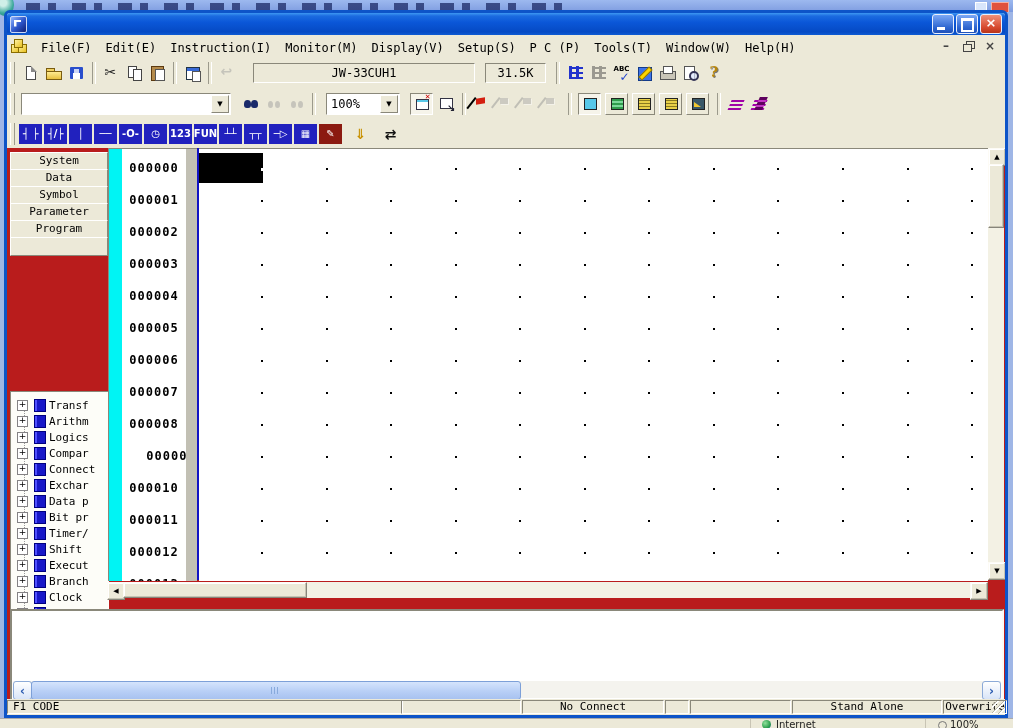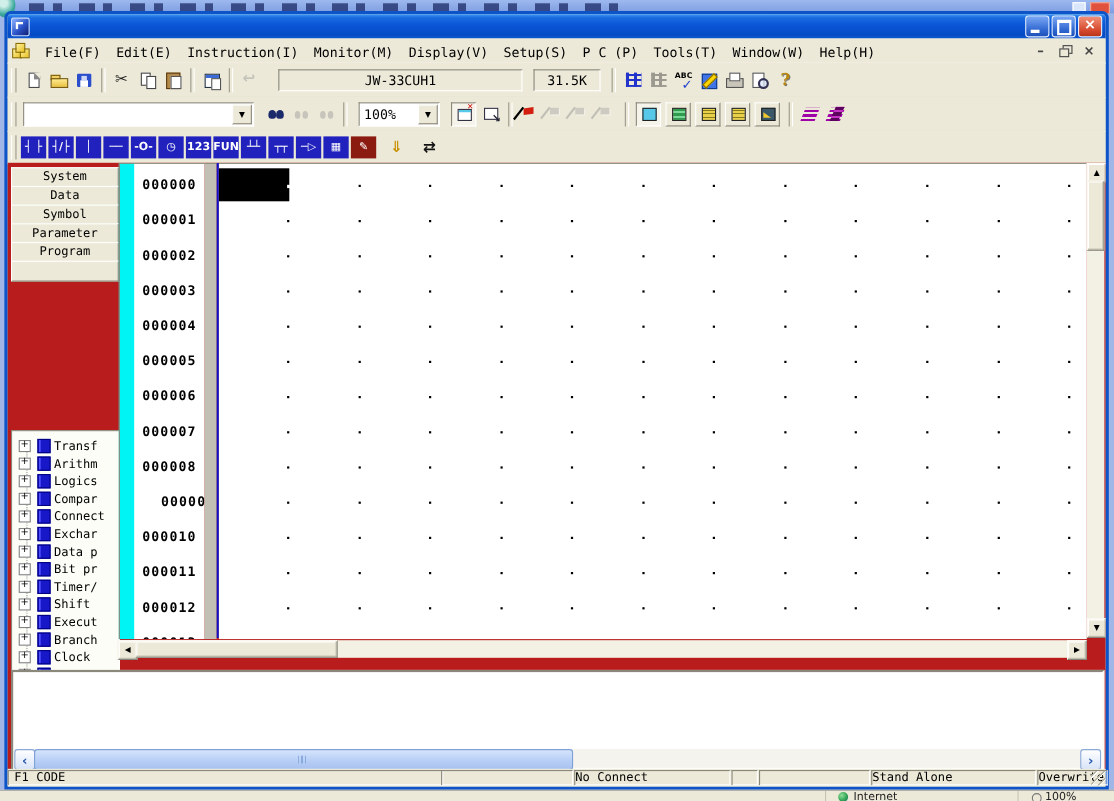--- a/index.html
+++ b/index.html
@@ -190,21 +190,21 @@
     display:flex;align-items:center;justify-content:center;line-height:1;}
   #bp-left{left:0;} #bp-right{right:0;}
   #bp-thumb{position:absolute;left:18px;top:0;width:488px;height:17px;border:1px solid #7DA0D8;border-radius:3px;
     background:linear-gradient(180deg,#D5E4FC,#B8CFF6 55%,#A8C2F0);}
   #bp-thumb::after{content:"";position:absolute;left:50%;top:5px;width:9px;height:7px;margin-left:-5px;
     background:repeating-linear-gradient(90deg,#88AADC 0 1px,transparent 1px 3px);}
 
   
   #statusbar{position:absolute;left:0;bottom:0;width:998px;height:16px;background:#ECE9D8;}
   .seg{position:absolute;top:1px;height:12px;border:1px solid;border-color:#8a887a #fff #fff #8a887a;
-    font:11px "DejaVu Sans Mono",monospace;color:#000;text-align:left;line-height:12px;overflow:hidden;white-space:nowrap;}
+    font:11px "DejaVu Sans Mono",monospace;color:#000;text-align:center;line-height:12px;overflow:hidden;white-space:nowrap;}
   .seg.left{text-align:left;padding-left:5px;}
   #resize-grip{position:absolute;right:0;bottom:1px;width:13px;height:13px;
     background:repeating-linear-gradient(135deg,transparent 0 3px,#b8b5a4 3px 4px,#fff 4px 5px);}
 </style>
 </head>
 <body>
 
 <div id="screen">
 
   <div id="bg-top">

